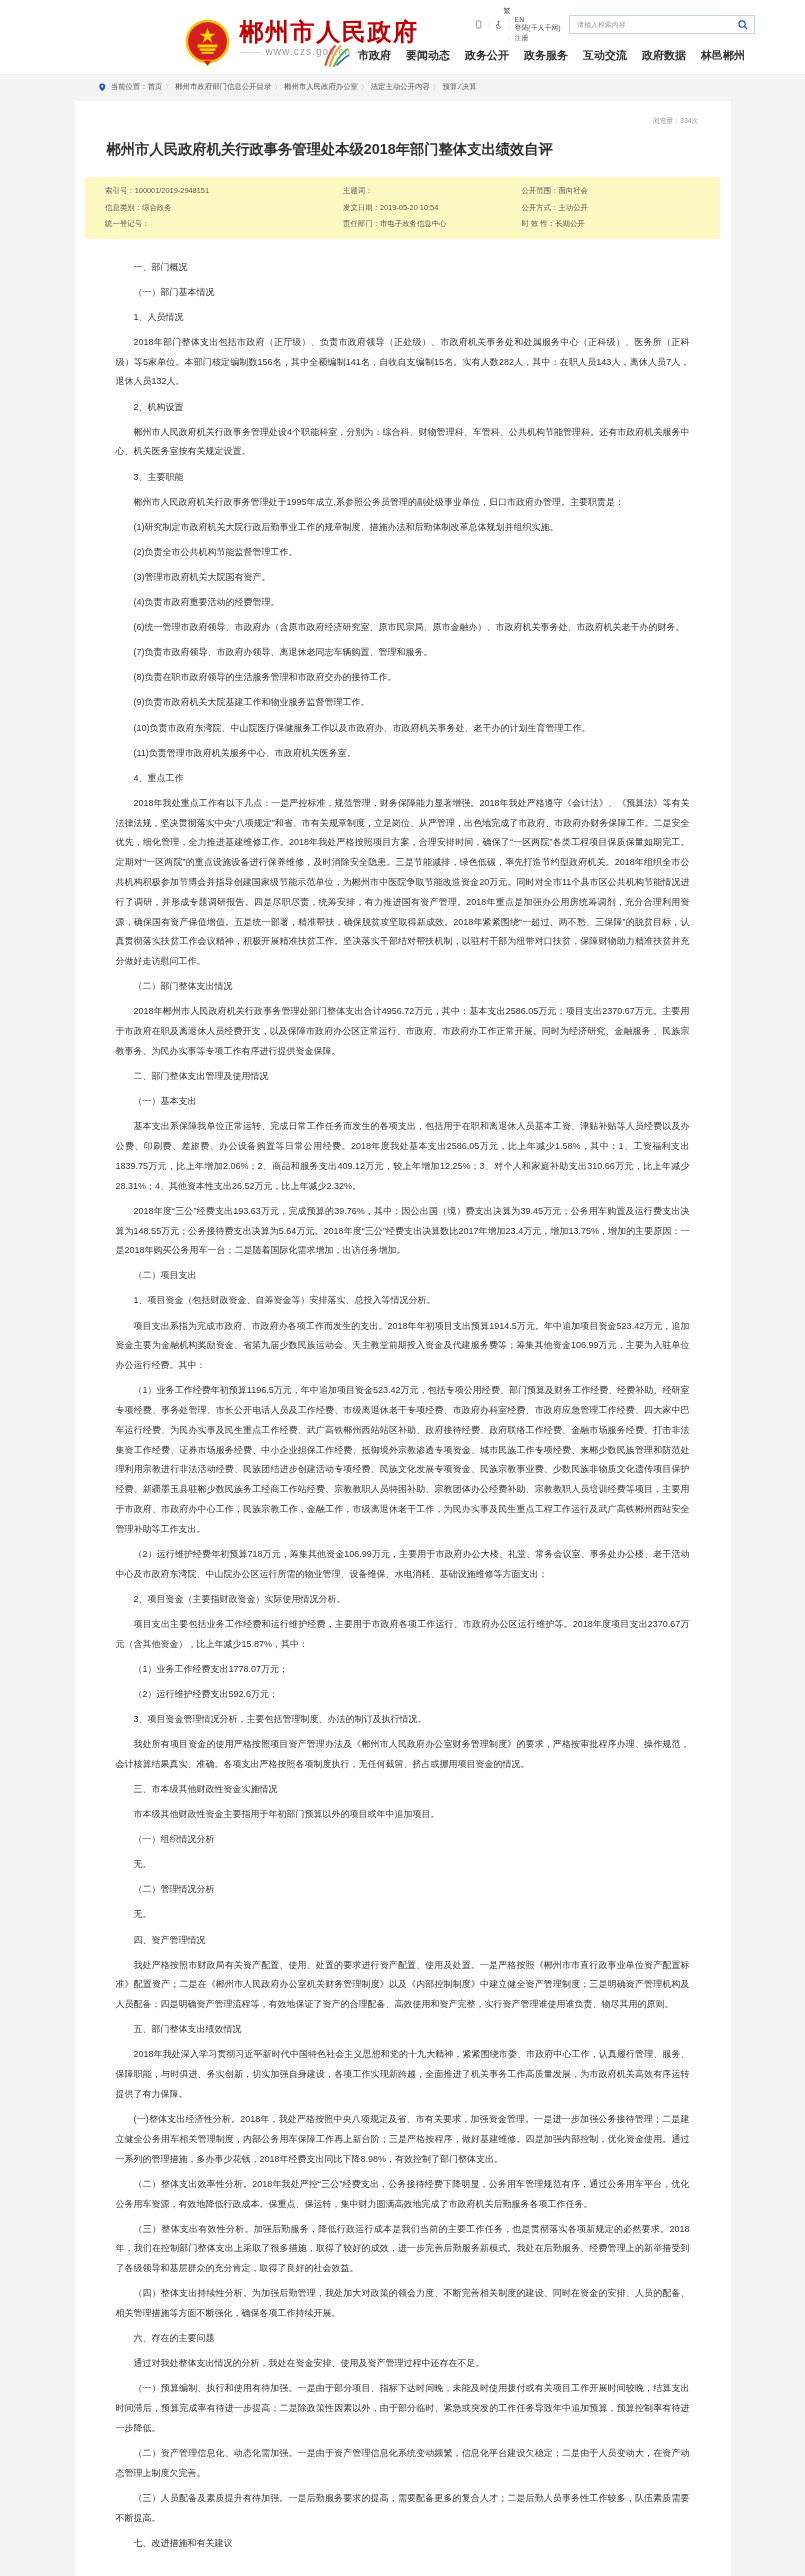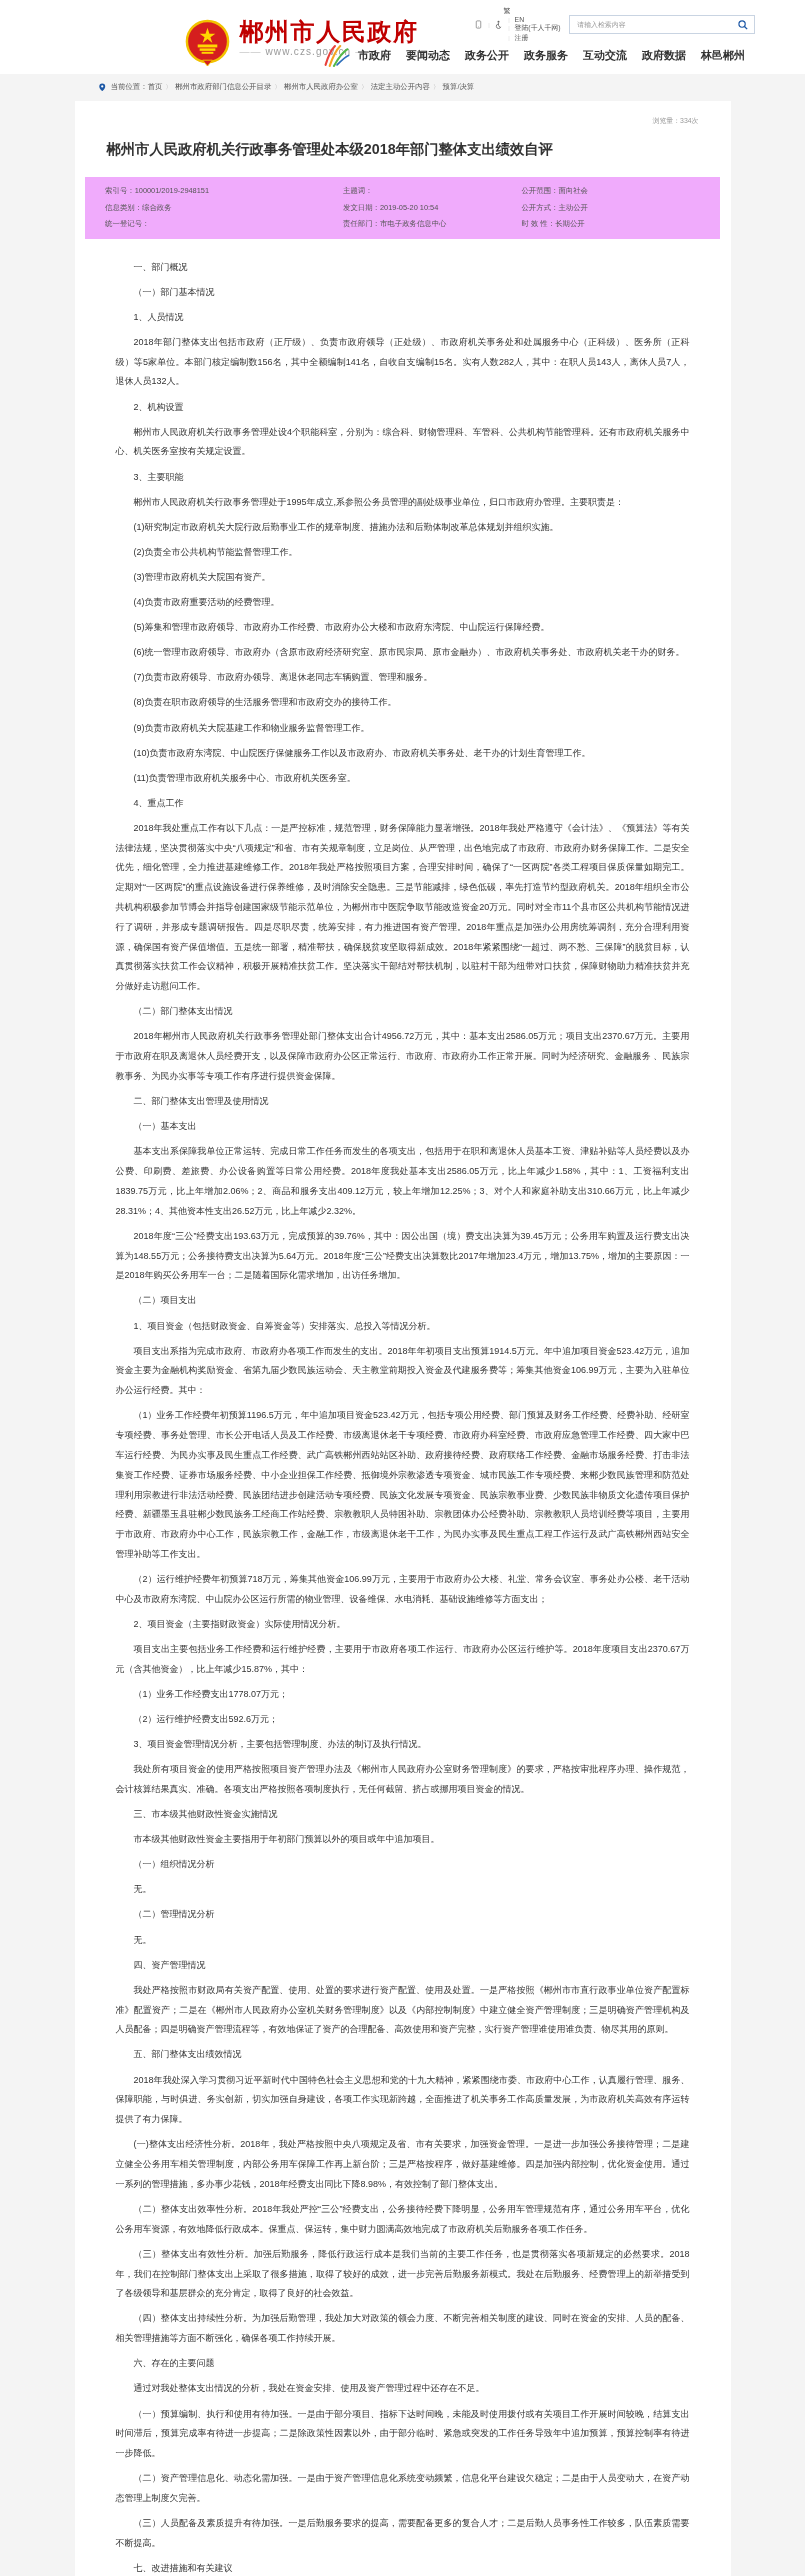--- a/index.html
+++ b/index.html
@@ -24,29 +24,29 @@
   .tb-ico svg { width:9px; height:9px; display:block; }
   .searchbox { width:186px; height:19px; border:0.5px solid #c9d4e2; border-radius:0; background:#fff; display:flex; align-items:center; padding:0 5.3px; }
   .searchbox input { flex:1; border:none; outline:none; font-size:6.9px; color:#333; background:transparent; }
   .searchbox input::placeholder { color:#999; }
   .search-btn { width:12.7px; height:12.7px; cursor:pointer; display:flex; align-items:center; justify-content:center; }
   .main-nav { position:absolute; right:60px; top:44px; display:flex; align-items:center; }
   .brand-mark { width:29px; height:23px; margin-right:8.5px; }
   .main-nav .nav-item { font-size:11px; font-weight:bold; color:#333; margin-left:15px; cursor:pointer; white-space:nowrap; }
   .main-nav .nav-item:first-of-type { margin-left:0; }
   
-  .breadcrumb-bar { height:26.5px; display:flex; align-items:center; padding-left:98px; font-size:7.4px; color:#555; }
+  .breadcrumb-bar { height:26.5px; display:flex; align-items:center; padding-left:98px; font-size:7.4px; color:#555;font-family:Liberation Mono, monospace; }
   .pin { width:8.5px; height:8.5px; margin-right:4.2px; }
   .crumb { cursor:pointer; }
   .crumb + .crumb::before { content:"〉"; color:#999; margin:0 3.2px; font-size:6.4px; cursor:default; }
   
   .card { width:656px; margin:0 auto 0; background:#fff; padding:15px 0 25.4px; }
   .views { text-align:right; padding-right:32px; font-size:6.9px; color:#999; }
   .doc-title { text-align:left; font-size:14.3px; font-weight:bold; color:#333; margin:13.8px 32px 16px; line-height:1.5; }
-  .meta-box { margin:0 10.6px; background:#f0abfc; padding:9.5px 20px; display:grid; grid-template-columns:40% 30% 30%; row-gap:6.4px; font-size:7.4px; color:#555; }
+  .meta-box { margin:0 10.6px; background:#fef9c3; padding:9.5px 20px; display:grid; grid-template-columns:40% 30% 30%; row-gap:6.4px; font-size:7.4px; color:#555; }
   .meta-cell { white-space:nowrap; overflow:hidden; }
   .meta-label { color:#555; }
   .article-body { padding:13.8px 41px 0; font-size:9px; line-height:2.2; text-align:justify; }
   .article-body p { margin:5.3px 0; text-indent:2em; }
 </style>
 </head>
 <body>
 
 <header class="site-header">
   <div class="logo-block">
@@ -151,21 +151,20 @@
       <p>1、人员情况</p>
       <p>2018年部门整体支出包括市政府（正厅级）、负责市政府领导（正处级）、市政府机关事务处和处属服务中心（正科级）、医务所（正科级）等5家单位。本部门核定编制数156名，其中全额编制141名，自收自支编制15名。实有人数282人，其中：在职人员143人，离休人员7人，退休人员132人。</p>
       <p>2、机构设置</p>
       <p>郴州市人民政府机关行政事务管理处设4个职能科室，分别为：综合科、财物管理科、车管科、公共机构节能管理科。还有市政府机关服务中心、机关医务室按有关规定设置。</p>
       <p>3、主要职能</p>
       <p>郴州市人民政府机关行政事务管理处于1995年成立,系参照公务员管理的副处级事业单位，归口市政府办管理。主要职责是：</p>
       <p>(1)研究制定市政府机关大院行政后勤事业工作的规章制度、措施办法和后勤体制改革总体规划并组织实施。</p>
       <p>(2)负责全市公共机构节能监督管理工作。</p>
       <p>(3)管理市政府机关大院国有资产。</p>
       <p>(4)负责市政府重要活动的经费管理。</p>
-      <p>(5)筹集和管理市政府领导、市政府办工作经费、市政府办公大楼和市政府东湾院、中山院运行保障经费。</p>
       <p>(6)统一管理市政府领导、市政府办（含原市政府经济研究室、原市民宗局、原市金融办）、市政府机关事务处、市政府机关老干办的财务。</p>
       <p>(7)负责市政府领导、市政府办领导、离退休老同志车辆购置、管理和服务。</p>
       <p>(8)负责在职市政府领导的生活服务管理和市政府交办的接待工作。</p>
       <p>(9)负责市政府机关大院基建工作和物业服务监督管理工作。</p>
       <p>(10)负责市政府东湾院、中山院医疗保健服务工作以及市政府办、市政府机关事务处、老干办的计划生育管理工作。</p>
       <p>(11)负责管理市政府机关服务中心、市政府机关医务室。</p>
       <p>4、重点工作</p>
       <p>2018年我处重点工作有以下几点：一是严控标准，规范管理，财务保障能力显著增强。2018年我处严格遵守《会计法》、《预算法》等有关法律法规，坚决贯彻落实中央“八项规定”和省、市有关规章制度，立足岗位、从严管理，出色地完成了市政府、市政府办财务保障工作。二是安全优先，细化管理，全力推进基建维修工作。2018年我处严格按照项目方案，合理安排时间，确保了“一区两院”各类工程项目保质保量如期完工。定期对“一区两院”的重点设施设备进行保养维修，及时消除安全隐患。三是节能减排，绿色低碳，率先打造节约型政府机关。2018年组织全市公共机构积极参加节博会并指导创建国家级节能示范单位，为郴州市中医院争取节能改造资金20万元。同时对全市11个县市区公共机构节能情况进行了调研，并形成专题调研报告。四是尽职尽责，统筹安排，有力推进国有资产管理。2018年重点是加强办公用房统筹调剂，充分合理利用资源，确保国有资产保值增值。五是统一部署，精准帮扶，确保脱贫攻坚取得新成效。2018年紧紧围绕“一超过、两不愁、三保障”的脱贫目标，认真贯彻落实扶贫工作会议精神，积极开展精准扶贫工作。坚决落实干部结对帮扶机制，以驻村干部为纽带对口扶贫，保障财物助力精准扶贫并充分做好走访慰问工作。</p>
       <p>（二）部门整体支出情况</p>
       <p>2018年郴州市人民政府机关行政事务管理处部门整体支出合计4956.72万元，其中：基本支出2586.05万元；项目支出2370.67万元。主要用于市政府在职及离退休人员经费开支，以及保障市政府办公区正常运行、市政府、市政府办工作正常开展。同时为经济研究、金融服务 、民族宗教事务、为民办实事等专项工作有序进行提供资金保障。</p>

